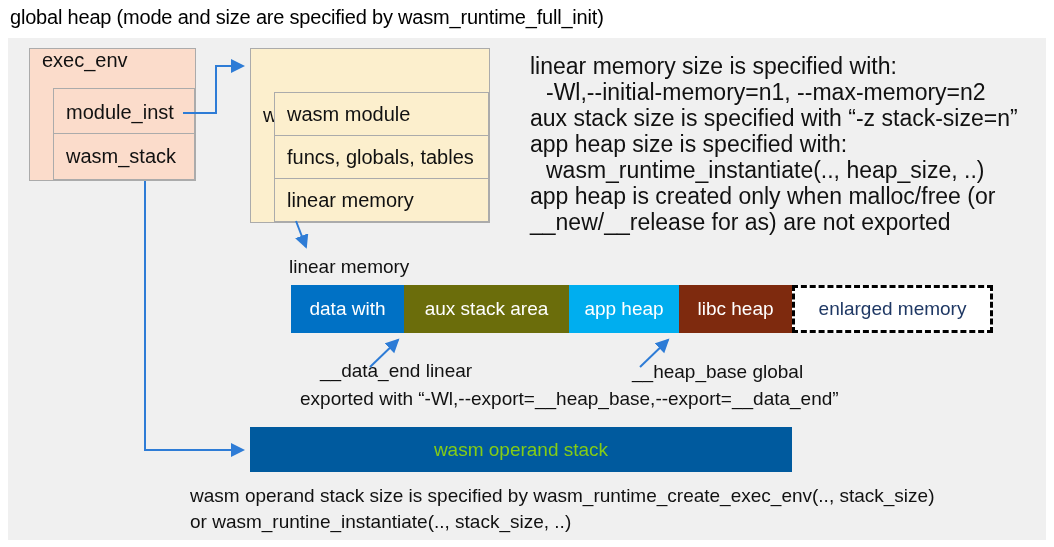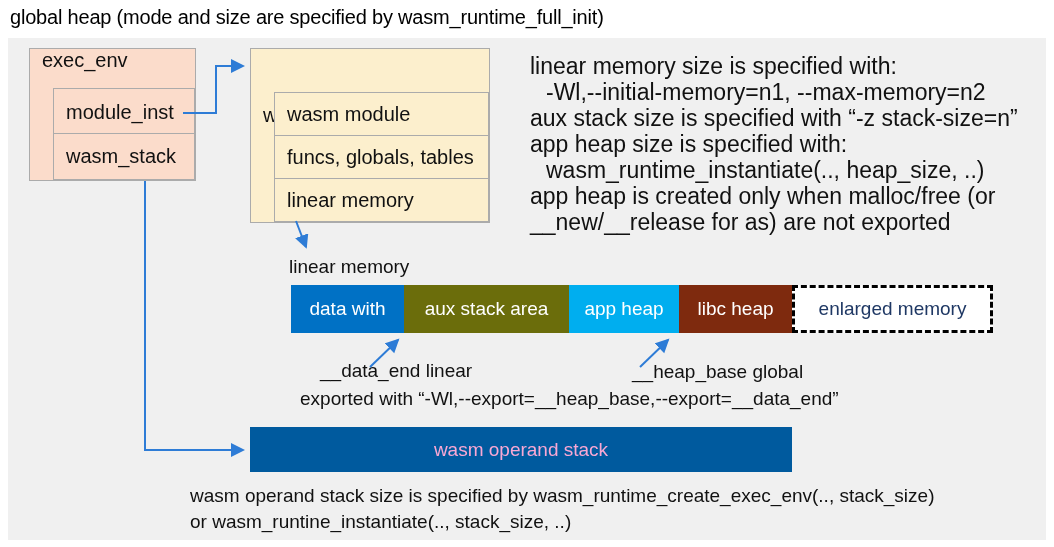--- a/index.html
+++ b/index.html
@@ -40,21 +40,21 @@
   .membar .seg.s2 { width: 110px; text-align: center; }
   .membar .seg.s3 { width: 113px; }
 
   .enlarged { position: absolute; left: 792px; top: 285px; width: 201px; height: 48px; background: #ffffff; border: 3px dashed #000000; display: flex; align-items: center; justify-content: center; font-size: 19px; color: var(--enlarged-text, #1F3864); }
 
   .ann { position: absolute; font-size: 19px; }
   .ann.data-end { left: 320px; top: 360px; }
   .ann.heap-base { left: 588px; top: 361px; margin-left: 44px; }
   .ann.exported { left: 300px; top: 388px; }
 
-  .operand { position: absolute; left: 250px; top: 427px; width: 542px; height: 45px; background: var(--operand-stack, #005A9E); color: #f9a8d4; font-size: 19px; display: flex; align-items: center; justify-content: center; }
+  .operand { position: absolute; left: 250px; top: 427px; width: 542px; height: 45px; background: var(--operand-stack, #005A9E); color: #84cc16; font-size: 19px; display: flex; align-items: center; justify-content: center; }
 
   .notes-bottom { position: absolute; left: 190px; top: 483px; font-size: 19px; line-height: 26px; }
 
   svg.overlay { position: absolute; left: 0; top: 0; width: 1054px; height: 547px; pointer-events: none; z-index: 6; }
   svg.overlay .conn { stroke: var(--arrow, #2E7CD6); stroke-width: 2; fill: none; }
   svg.overlay .ah-fill { fill: var(--arrow, #2E7CD6); }
 </style>
 </head>
 <body>
 

